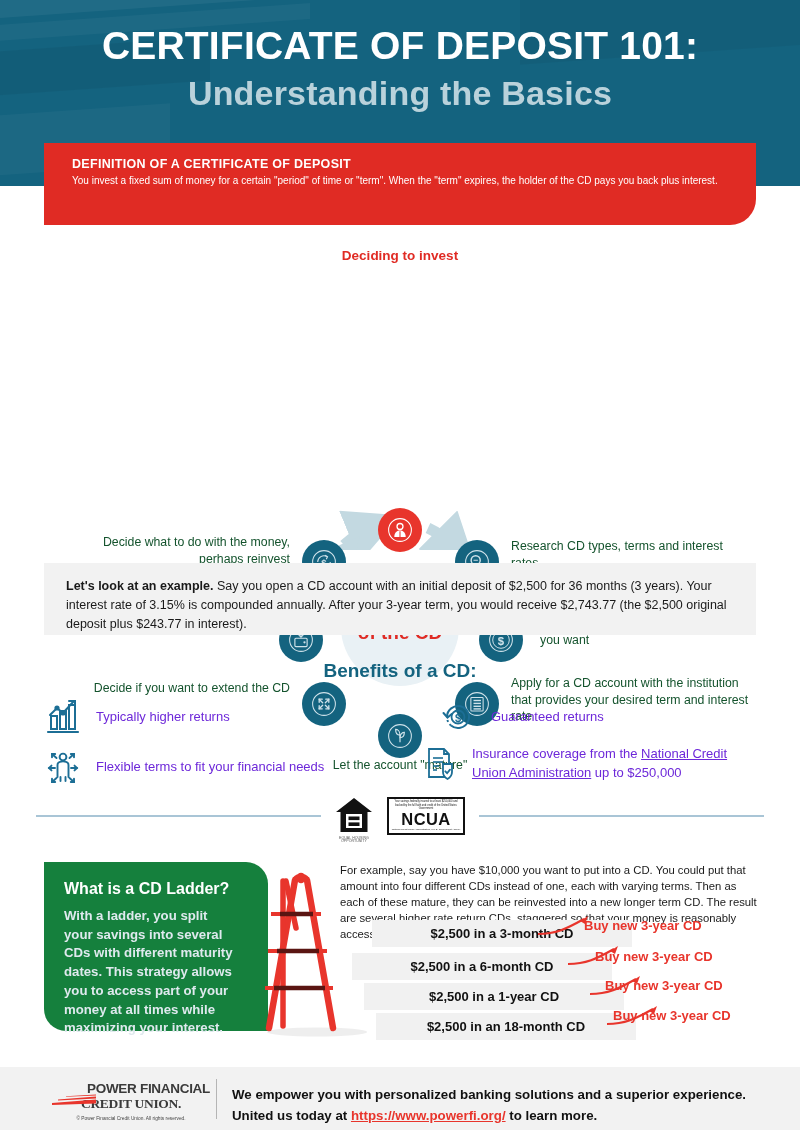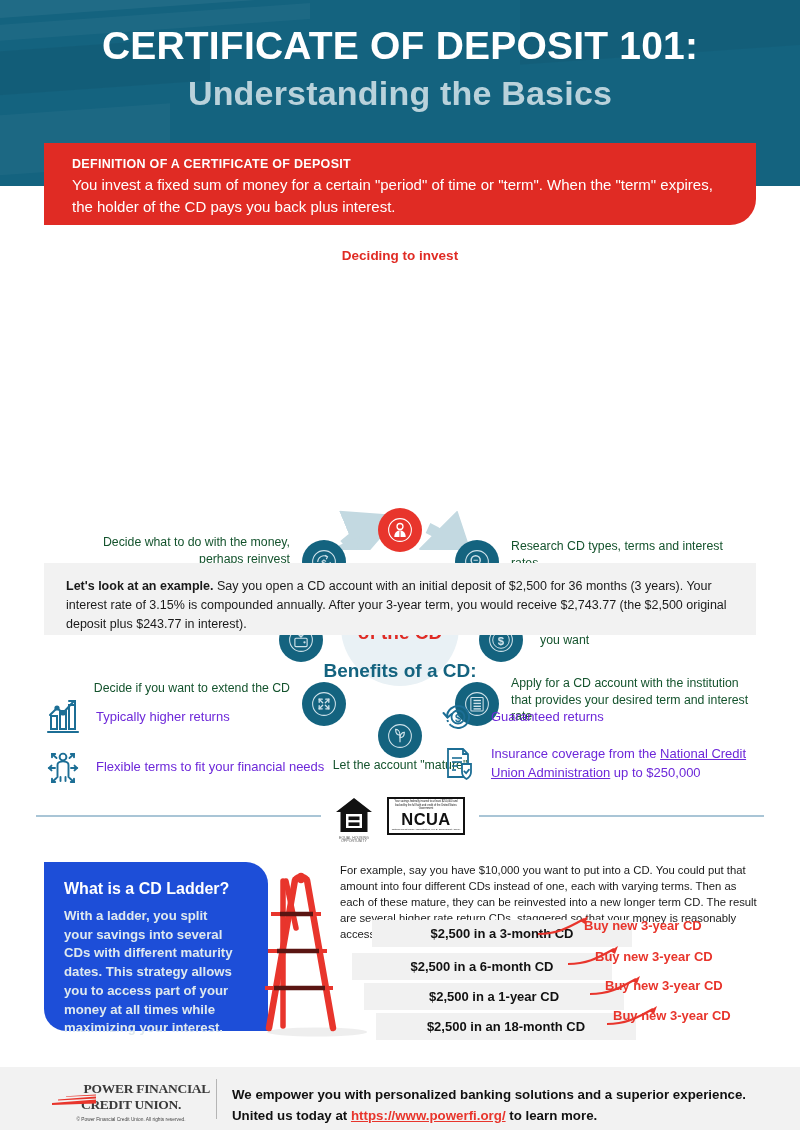--- a/index.html
+++ b/index.html
@@ -31,21 +31,21 @@
     font-size:34px; font-weight:bold; color:#b9d2db; letter-spacing:0.2px;
   }
 
   
   .definition {
     position:absolute; left:44px; top:143px; width:712px; height:82px;
     background:#e02b24; border-radius:0 0 26px 0;
     padding:14px 21px 10px 28px; color:#fff;
   }
   .definition .dtitle { font-size:12.5px; font-weight:bold; letter-spacing:0.3px; margin-bottom:3px; }
-  .definition .dbody { font-size:15px; line-height:1.45; }
+  .definition .dbody { font-size:10px; line-height:1.45; }
 
   
   .cycle { position:absolute; left:0; top:240px; width:800px; height:310px; }
   .cycle .center-circle {
     position:absolute; left:341px; top:328px; width:118px; height:118px;
     background:#e9f1f5; border-radius:50%;
   }
   .cycle .center-text {
     position:absolute; left:330px; top:360px; width:140px; text-align:center;
     color:#e02b24; font-weight:bold; font-size:19px; line-height:1.18;
@@ -95,39 +95,39 @@
     border:2px solid #111; background:#fff;
     display:flex; flex-direction:column; align-items:center; justify-content:center;
   }
   .logo-ncua .tiny-top { font-size:2.6px; line-height:1.25; text-align:center; color:#111; width:70px; }
   .logo-ncua .big { font-size:16.5px; font-weight:bold; letter-spacing:0.4px; color:#111; line-height:1; margin:1px 0; }
   .logo-ncua .tiny-bot { font-size:2.4px; line-height:1.2; text-align:center; color:#111; width:70px; }
 
   
   .ladder-box {
     position:absolute; left:44px; top:862px; width:224px; height:169px;
-    background:#1d4ed8; border-radius:0 22px 0 22px; padding:18px 32px 10px 20px; color:#fff;
+    background:#15803d; border-radius:0 22px 0 22px; padding:18px 32px 10px 20px; color:#fff;
   }
   .ladder-box h3 { font-size:16px; font-weight:bold; margin-bottom:9px; }
   .ladder-box p { font-size:13.2px; line-height:1.42; color:#dfe9ee;font-weight:bold; }
   .ladder-para {
     position:absolute; left:340px; top:862px; width:420px;
     font-size:11.3px; line-height:1.42; color:#1a1a1a;
   }
   .ladder-svg { position:absolute; left:255px; top:868px; width:130px; height:170px; }
   .rung { position:absolute; height:27px; background:#f1f1f1; display:flex; align-items:center; }
   .rung span { font-size:13px; font-weight:bold; color:#111; width:100%; text-align:center; }
   .buy { position:absolute; color:#e8352c; font-weight:bold; font-size:13px; }
   .arrow-svg { position:absolute; }
 
   
   .footer { position:absolute; left:0; top:1067px; width:800px; height:63px; background:#f2f2f2; }
   .footer .sep { position:absolute; left:216px; top:12px; width:1px; height:40px; background:#b5b5b5; }
   .pfcu { position:absolute; left:52px; top:14px; width:158px; text-align:center; }
-  .pfcu .l1 { font-size:13.5px; font-weight:bold; color:#3a3a3a; letter-spacing:-0.3px; text-align:right; font-family:Liberation Serif, serif; }
+  .pfcu .l1 { font-size:13.5px; font-weight:bold; color:#3a3a3a; letter-spacing:-0.3px; text-align:right; font-family:Liberation Sans, sans-serif; }
   .pfcu .l2 { font-size:13.5px; font-weight:bold; color:#3a3a3a; letter-spacing:-0.3px; font-family:"Liberation Serif", serif; }
   .pfcu .rights { font-size:4.8px; color:#444; text-align:center; margin-top:4px; }
   .pfcu .swoosh { position:absolute; left:0px; top:13px; width:48px; height:12px; }
   .foot-text { position:absolute; left:232px; top:18px; width:545px; font-size:13.3px; line-height:1.55; font-weight:bold; color:#111; }
   .foot-text a { color:#e8352c; text-decoration:underline; }
 </style>
 </head>
 <body>
 
 <div class="page">
@@ -327,21 +327,21 @@
           <line x1="9" y1="38" x2="13.5" y2="34"></line>
             <polyline points="9,34.8 9,38 12.2,38"></polyline>
           <line x1="31" y1="38" x2="26.5" y2="34"></line>
             <polyline points="27.8,38 31,38 31,34.8"></polyline>
         </g>
       </svg>
     </span>
     <span class="btext">Flexible terms to fit your financial needs</span>
   </div>
 
-  <div class="benefit" style="left:435px; top:737px; width:340px;">
+  <div class="benefit" style="left:416px; top:737px; width:340px;">
     <span class="bicon">
       <svg viewBox="0 0 40 46">
         <g stroke="#1c6e95" fill="none" stroke-width="1.8">
           <path d="M10 8 L25 8 L30 13 L30 36 L10 36 Z"></path>
           <polyline points="25,8 25,13 30,13"></polyline>
           <line x1="14" y1="17" x2="24" y2="17" stroke-width="1.6"></line>
           <line x1="14" y1="21" x2="24" y2="21" stroke-width="1.6"></line>
           <line x1="14" y1="25" x2="20" y2="25" stroke-width="1.6"></line>
           <line x1="14" y1="29" x2="18" y2="29" stroke-width="1.6"></line>
           <path d="M24 23 L33 23 L33 31 C33 35.5 28.5 38 28.5 38 C28.5 38 24 35.5 24 31 Z" fill="#fff"></path>

